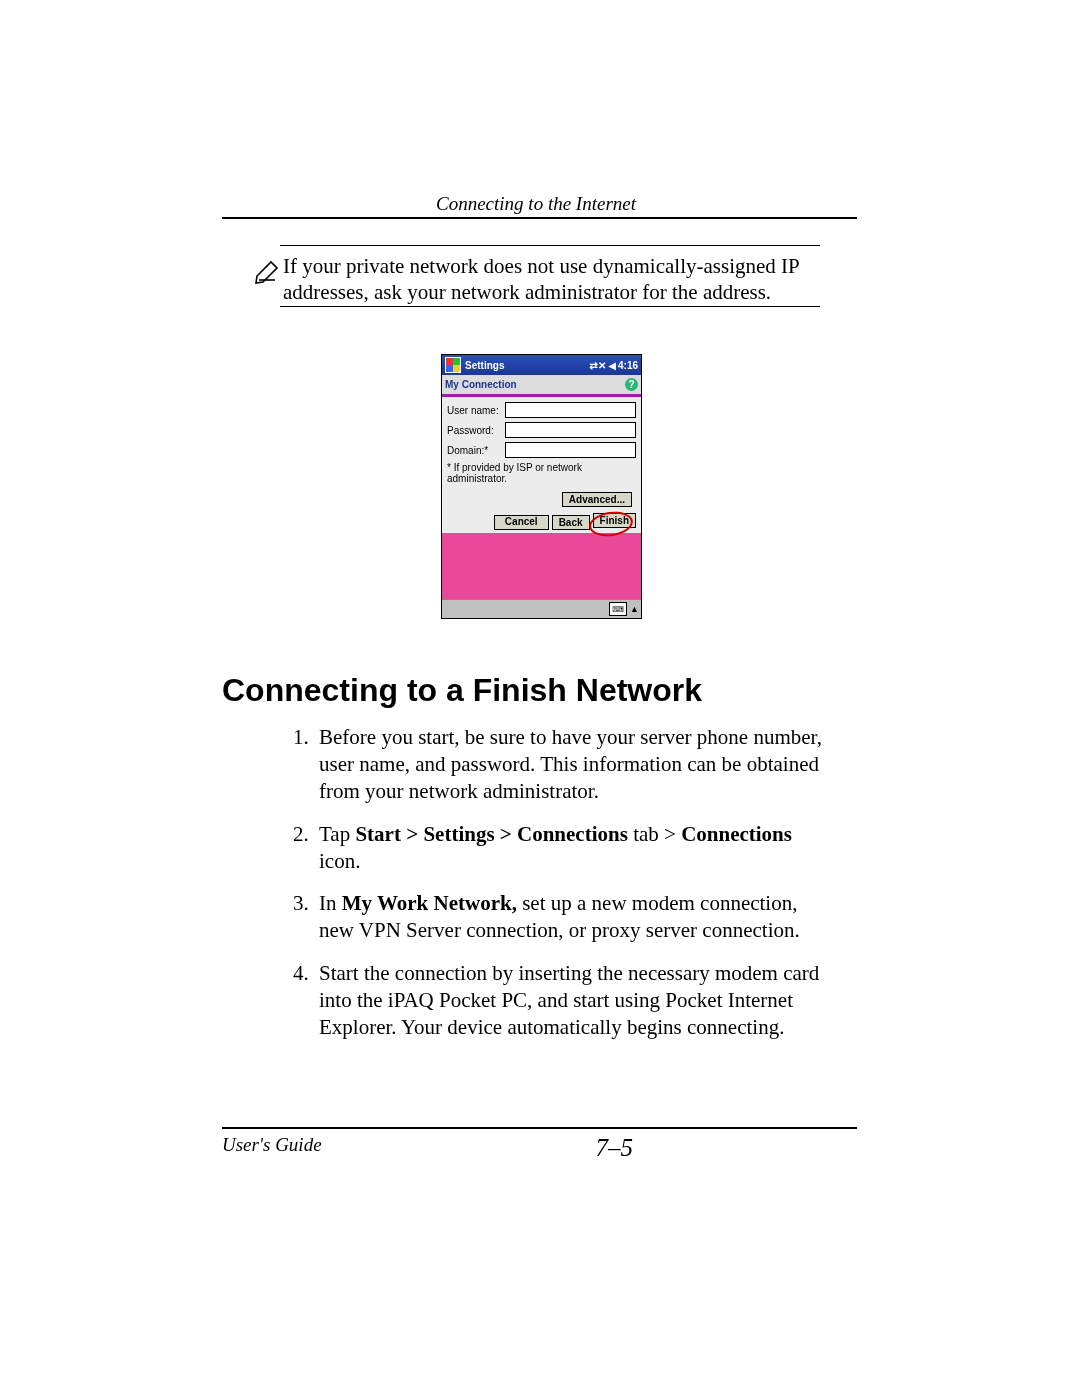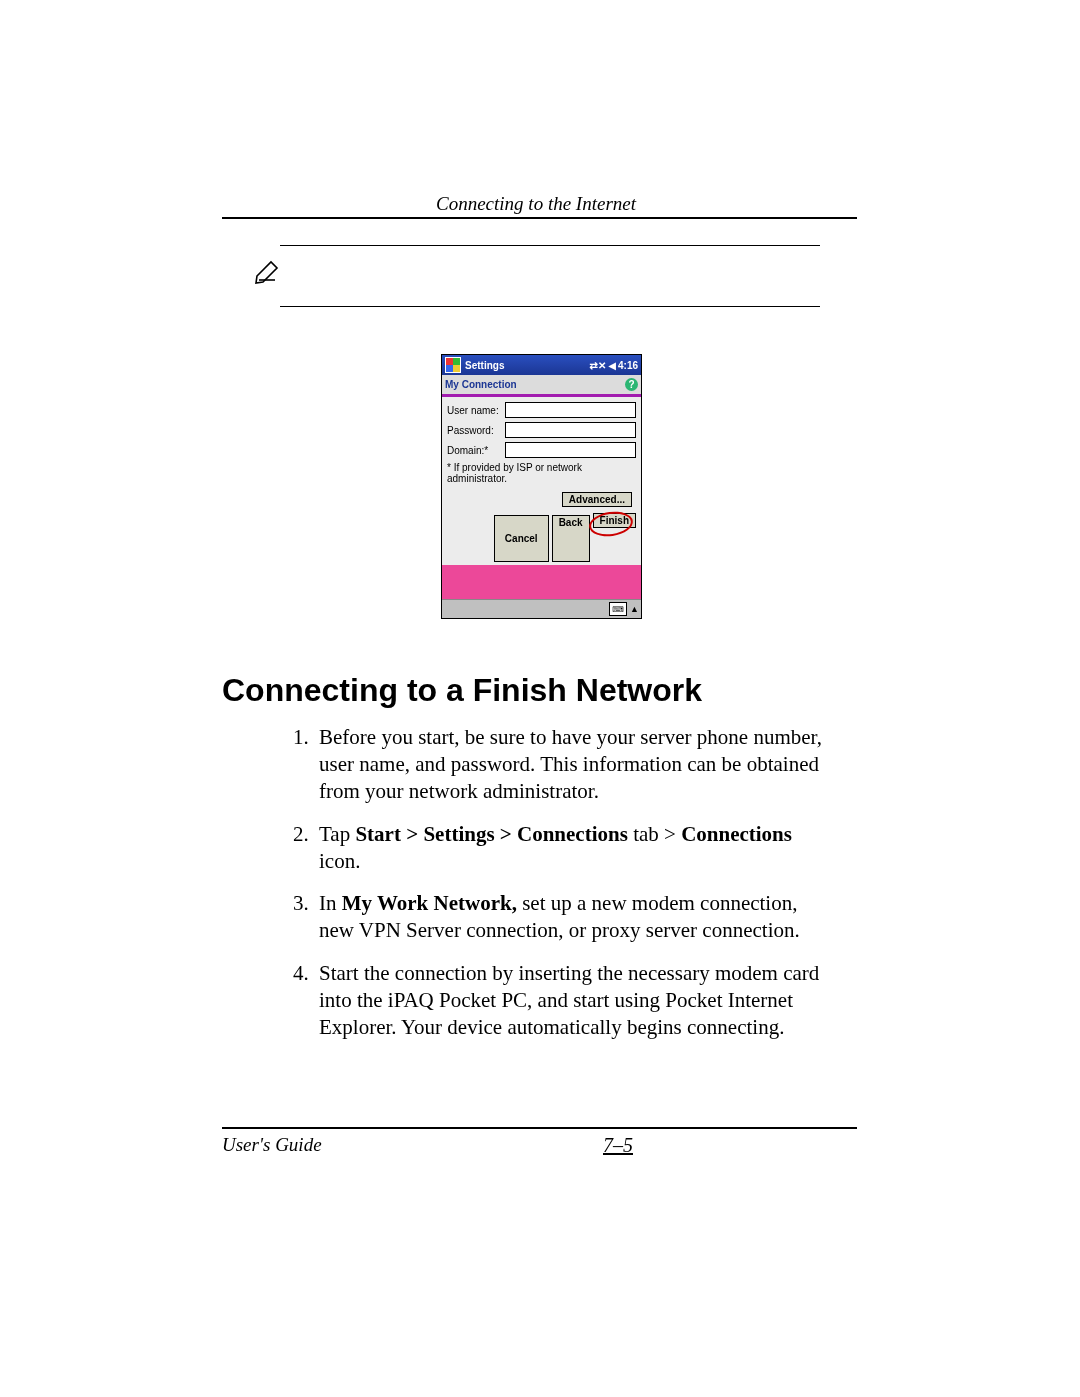--- a/index.html
+++ b/index.html
@@ -122,21 +122,21 @@
     font-weight:bold;font-size:10px;
   }
   .pda .form { padding:5px 5px 3px 5px; background:#ececec;}
   .pda .row { display:flex; align-items:center; margin-bottom:4px;}
   .pda .row label { width:58px; }
   .pda .row .inp { flex:1; height:14px; background:#fff; border:1px solid #000; }
   .pda .footnote { font-size:10px; margin-top:2px; }
   .pda .btnrow { margin-top:8px; display:flex; justify-content:flex-end; gap:3px; }
   .pda .btnrow.first { justify-content:flex-end; padding-right:4px;}
   .pda .btn { border:1px solid #000; background:#d7d7c8; padding:1px 6px; font-weight:bold; font-size:10px; }
-  .pda .btn.cancel{ padding:17px 10px;}
+  .pda .btn.cancel{ padding:0 10px;}
   .pda .finish-wrap { position:relative; }
   .pda .circle-anno {
     position:absolute; left:-4px; top:-3px; width:40px; height:20px;
     border:2px solid #c00; border-radius:50%; transform:rotate(-8deg);
     pointer-events:none;
   }
   .pda .bottombar {
     position:absolute; bottom:0; left:0; right:0; height:18px;
     background:#c0c0c0; border-top:1px solid #888;
     display:flex; justify-content:flex-end; align-items:center; padding-right:2px; gap:3px;
@@ -192,39 +192,39 @@
     font-style: italic;
     font-family: Georgia, "Times New Roman", serif;
     font-size: 19px;
   }
   .footer-r {
     position: absolute;
     right: 223px;
     top: 1134px;
     font-style: italic;
     font-family: Georgia, "Times New Roman", serif;
-    font-size: 20px;
-    text-decoration: underline;
+    font-size: 25px;
   }
 </style>
 </head>
 <body>
 
 <div class="page">
 
   <div class="header">Connecting to the Internet</div>
   <div class="hr-top"></div>
 
   <div class="note-rule-top"></div>
   <div class="note-icon">
     <svg width="28" height="28" viewBox="0 0 28 28">
       <path d="M4 18 L18 4 L24 10 L10 24 L3 25 Z" fill="none" stroke="#000" stroke-width="1.6"></path>
       <path d="M6 22 L22 22" stroke="#000" stroke-width="1.6"></path>
     </svg>
   </div>
+  <div class="note-text">If your private network does not use dynamically-assigned IP addresses, ask your network administrator for the address.</div>
   <div class="note-rule-bot"></div>
 
 
   <div class="pda">
     <div class="titlebar">
       <span class="flag">
         <span class="r"></span>
           <span class="g"></span>
           <span class="b"></span>
           <span class="y"></span>

